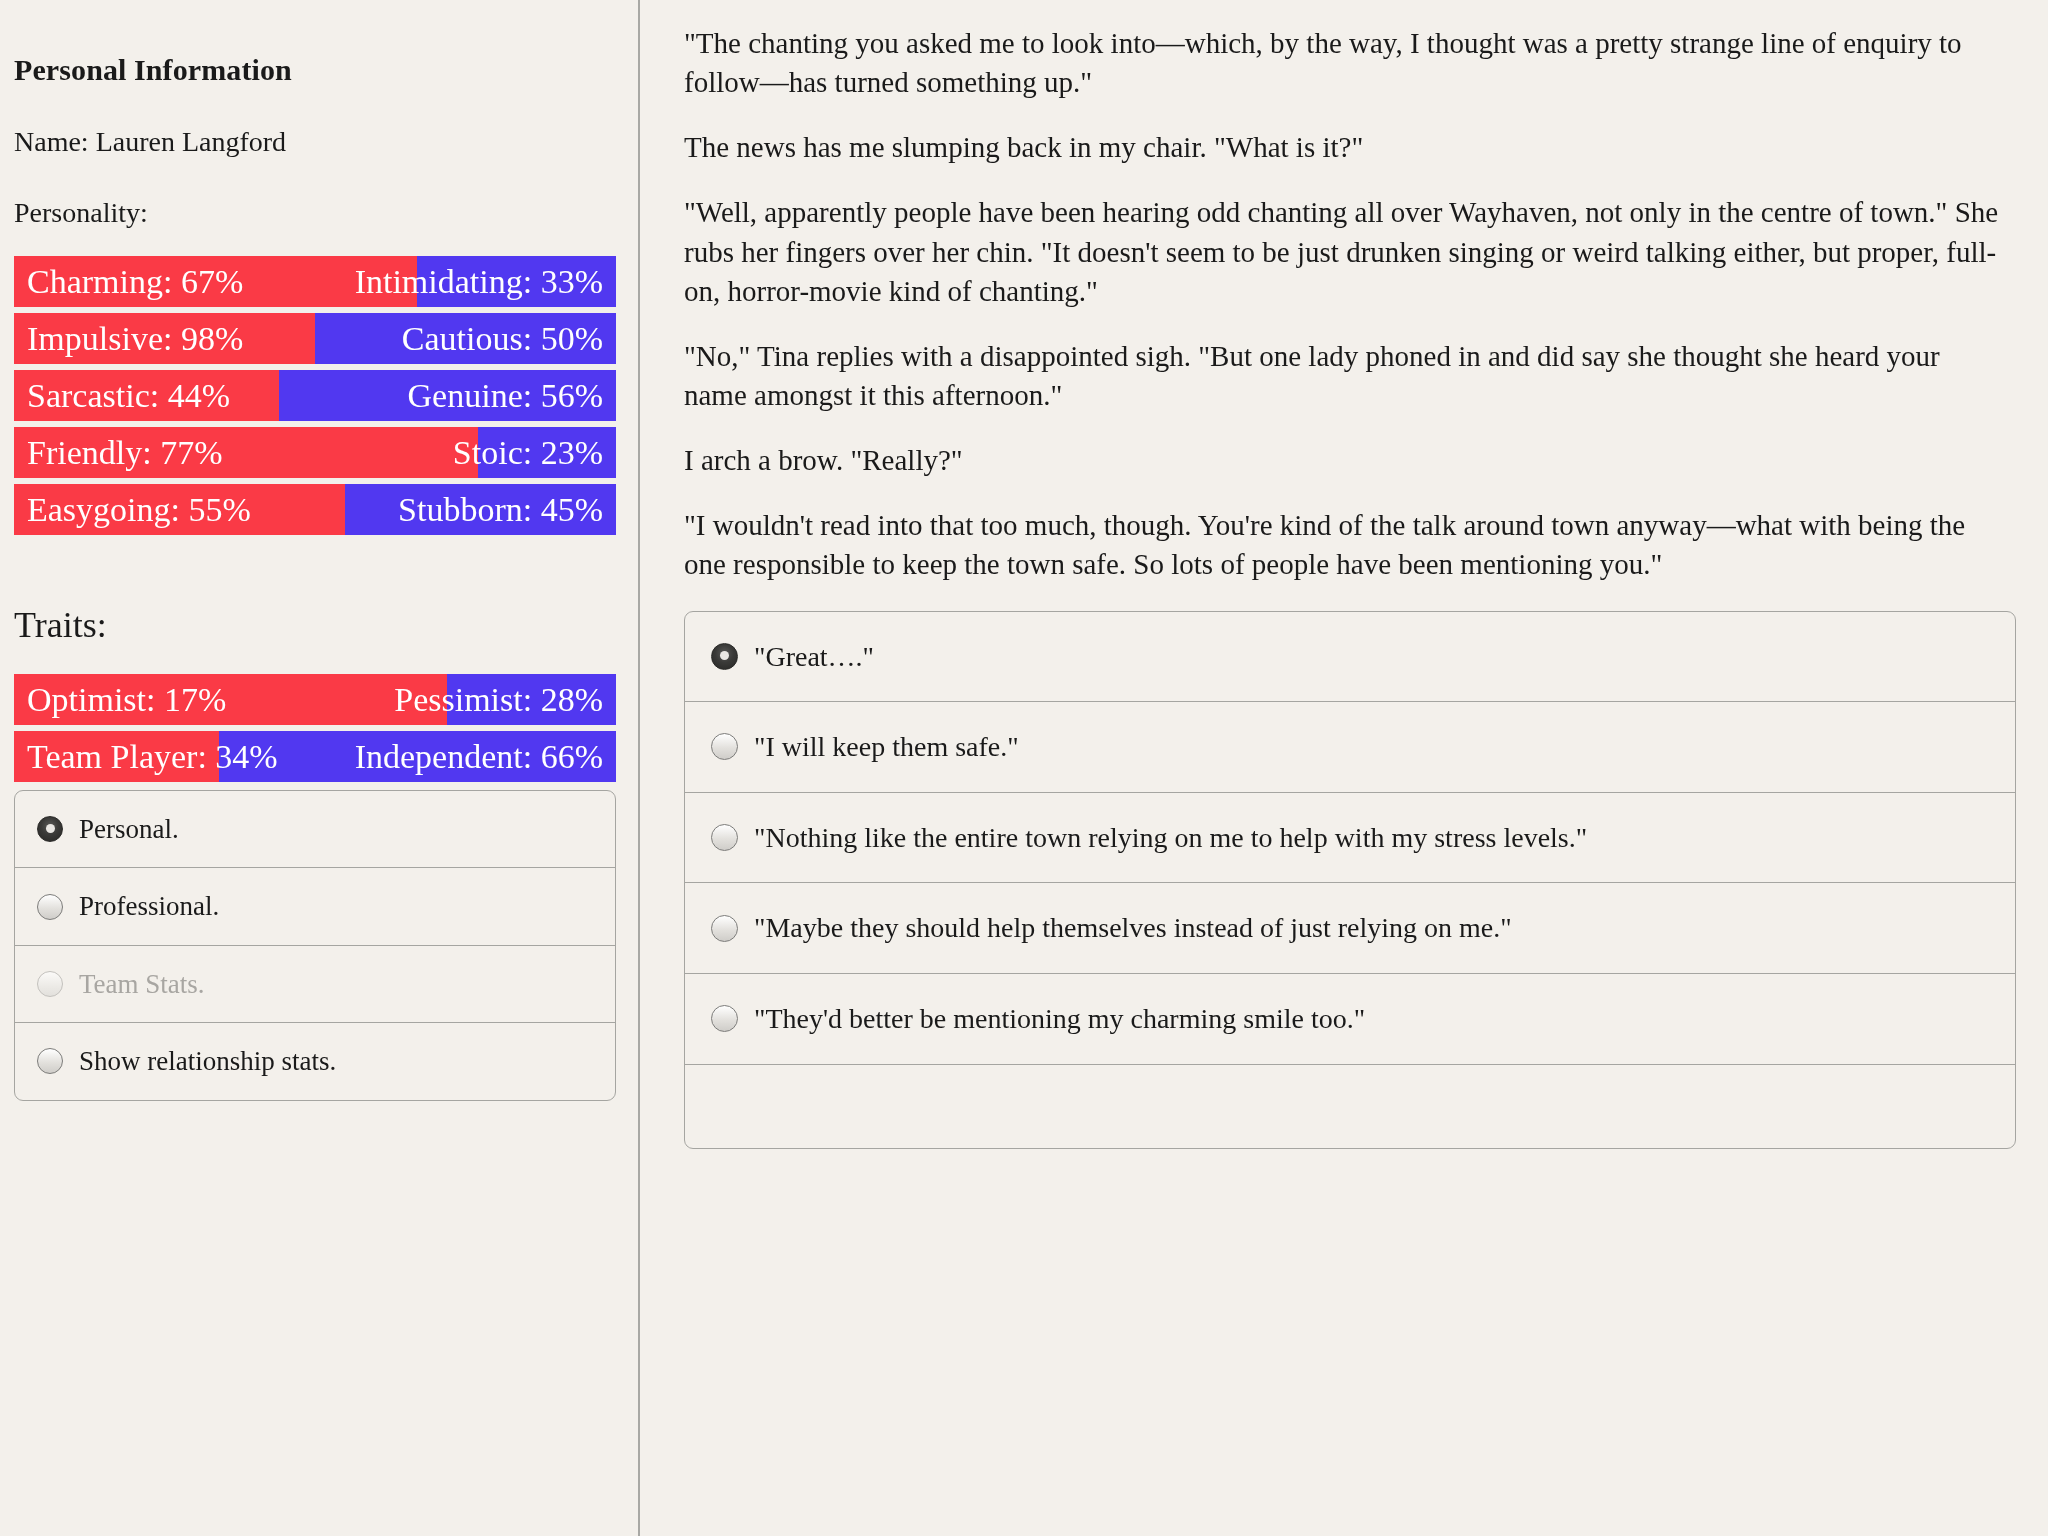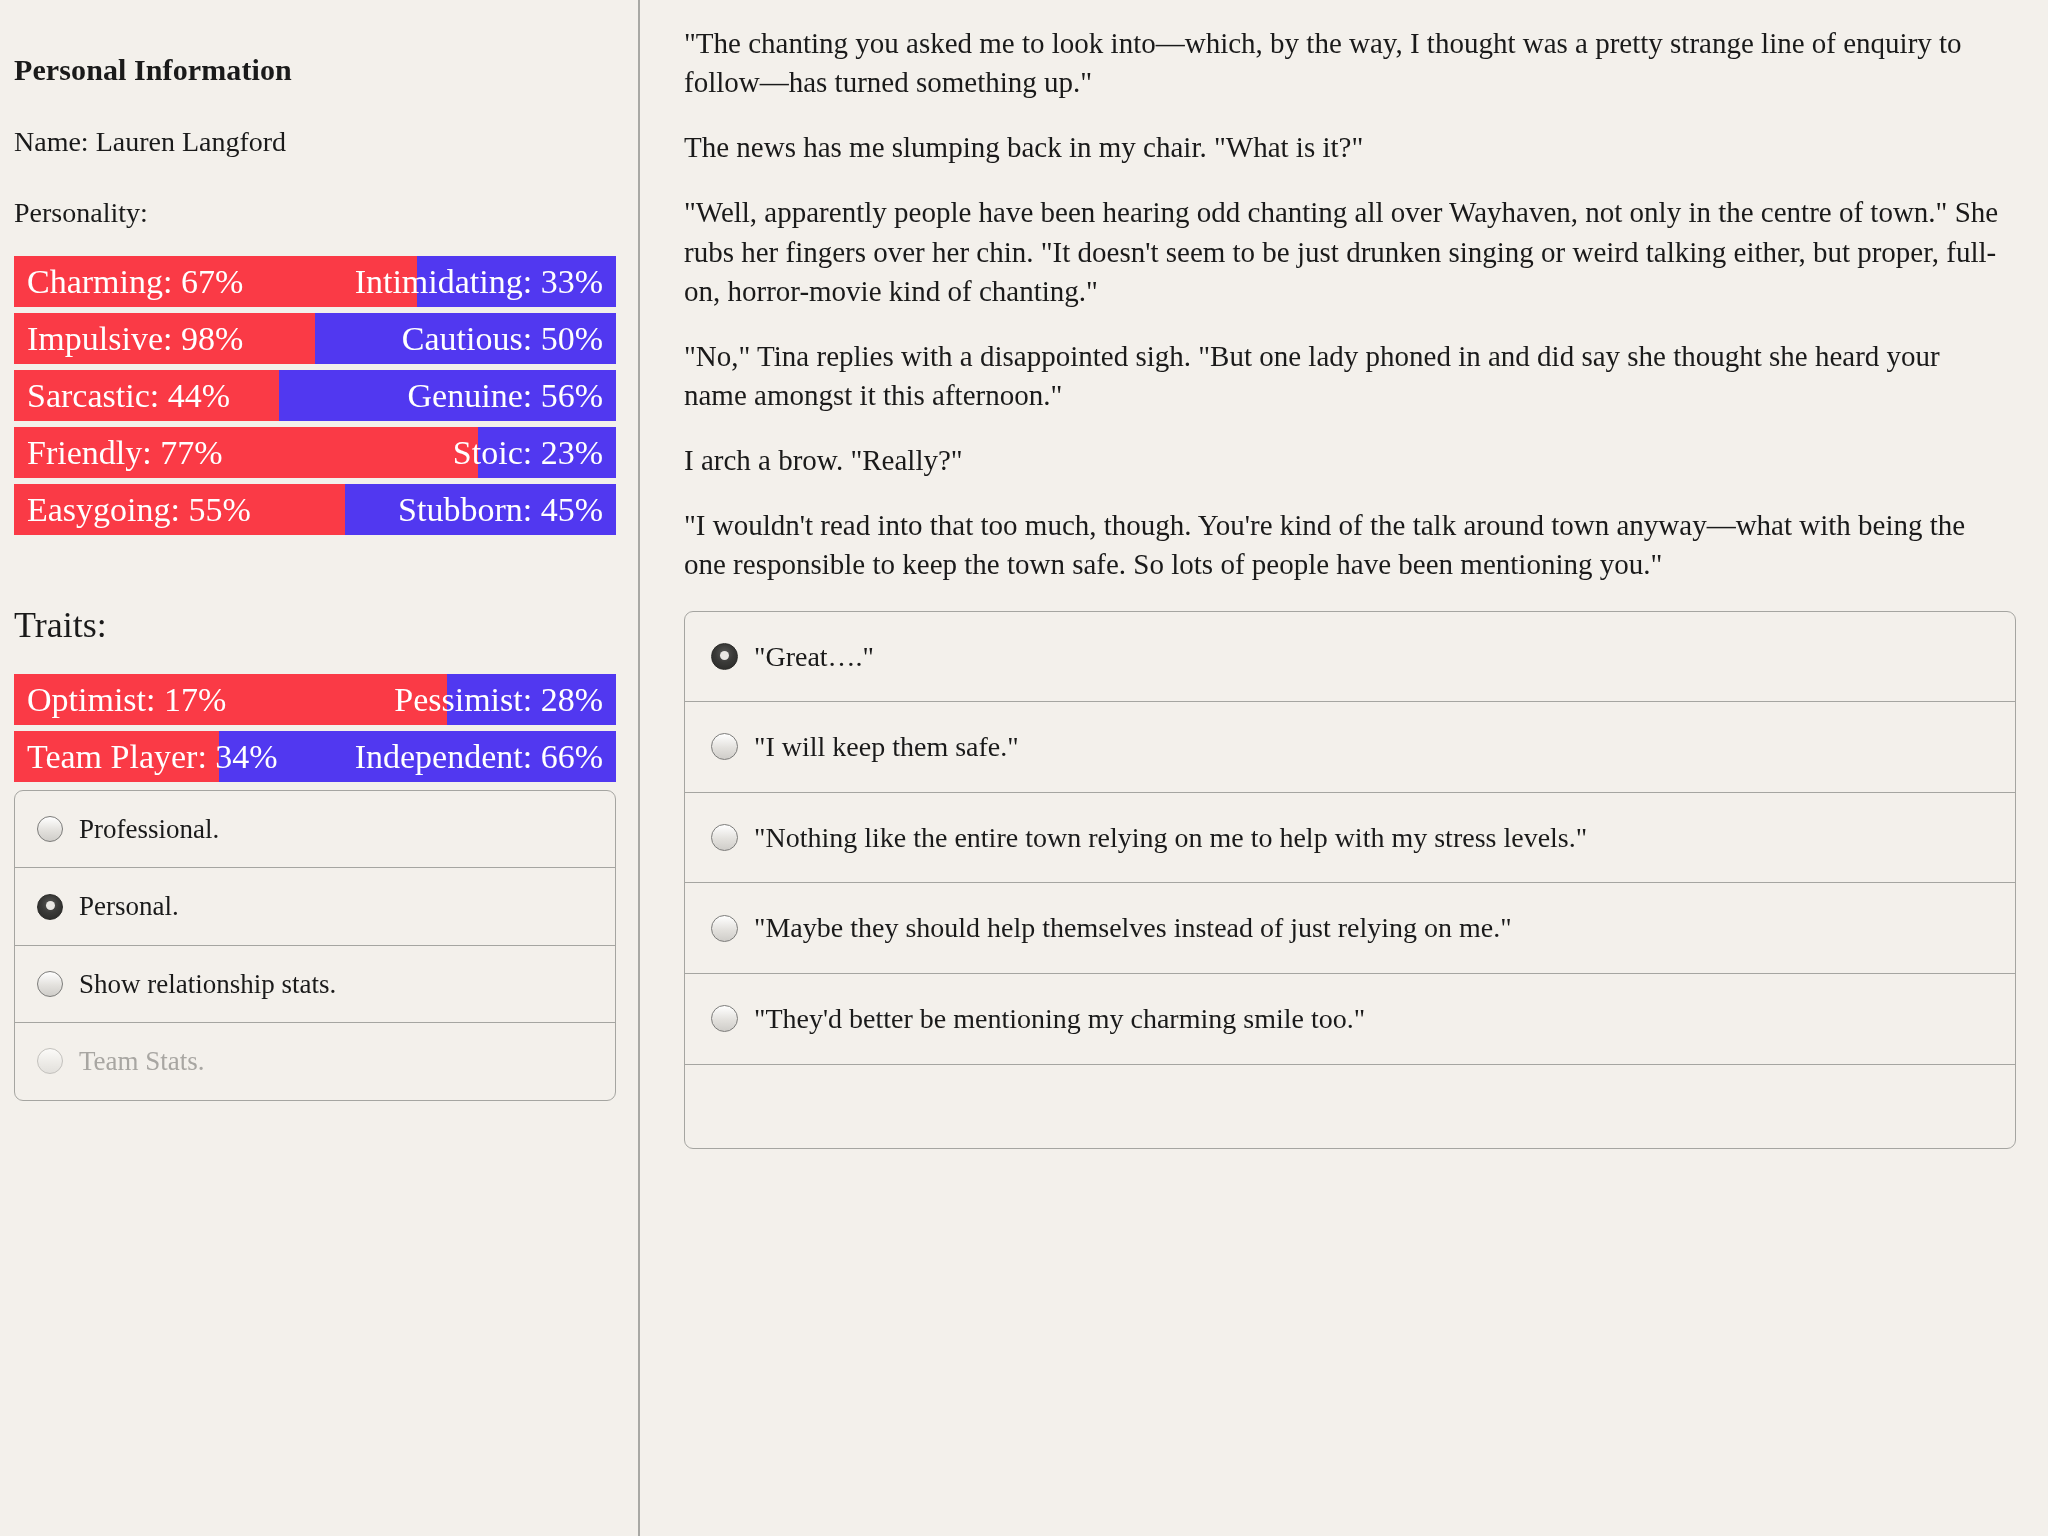--- a/index.html
+++ b/index.html
@@ -238,34 +238,34 @@
           <div class="fill" style="width: 34%;"></div>
           <div class="labels">
             <span>Team Player: 34%</span>
             <span>Independent: 66%</span>
           </div>
         </div>
       </div>
 
     <div class="choice-group sidebar-choices" id="sidebar-options">
         <div class="choice-row">
-          <span class="radio"></span>
-          <span class="choice-label">Professional.</span>
-        </div>
-        <div class="choice-row">
           <span class="radio checked"></span>
           <span class="choice-label">Personal.</span>
         </div>
         <div class="choice-row">
           <span class="radio"></span>
-          <span class="choice-label">Show relationship stats.</span>
+          <span class="choice-label">Professional.</span>
         </div>
         <div class="choice-row">
           <span class="radio disabled"></span>
           <span class="choice-label disabled">Team Stats.</span>
+        </div>
+        <div class="choice-row">
+          <span class="radio"></span>
+          <span class="choice-label">Show relationship stats.</span>
         </div>
       </div>
 
   </aside>
 
   <main id="main">
     <div id="story-text">
         <p class="story-p">"The chanting you asked me to look into—which, by the way, I thought was a pretty strange line of enquiry to follow—has turned something up."</p>
         <p class="story-p">The news has me slumping back in my chair. "What is it?"</p>
         <p class="story-p">"Well, apparently people have been hearing odd chanting all over Wayhaven, not only in the centre of town." She rubs her fingers over her chin. "It doesn't seem to be just drunken singing or weird talking either, but proper, full-on, horror-movie kind of chanting."</p>

